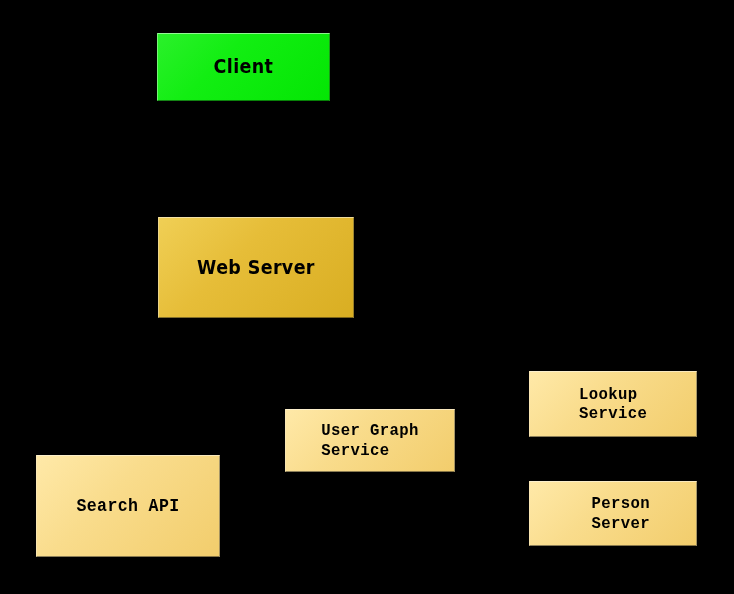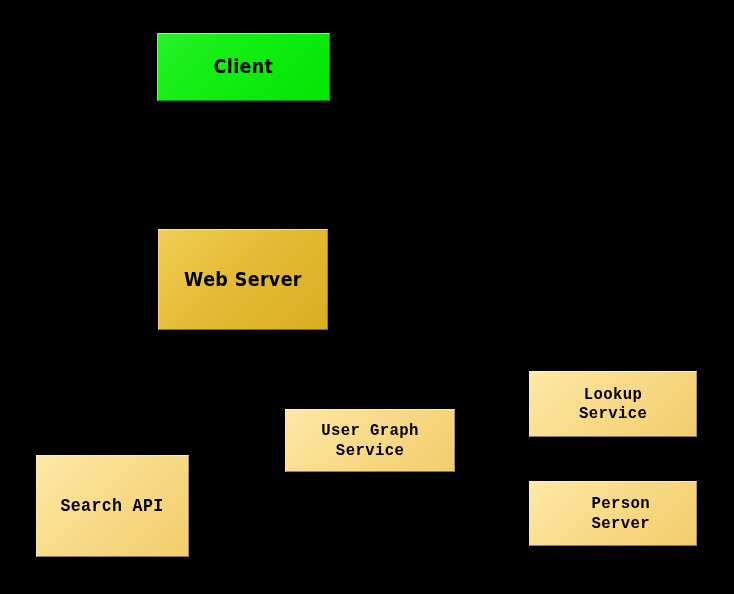--- a/index.html
+++ b/index.html
@@ -14,21 +14,20 @@
     height: 594px;
     background: #000000;
     overflow: hidden;
     font-family: "DejaVu Sans", sans-serif;
   }
   .node {
     position: absolute;
     display: flex;
     align-items: center;
     justify-content: center;
-    text-align: center;
     box-sizing: border-box;
     color: #000000;
     font-weight: bold;
     letter-spacing: 0.4px;
     line-height: 1.12;
     border-top: 1px solid rgba(255,255,255,0.55);
     border-left: 1px solid rgba(255,255,255,0.45);
     border-right: 1px solid rgba(0,0,0,0.35);
     border-bottom: 1px solid rgba(0,0,0,0.45);
     box-shadow: 3px 4px 5px rgba(0,0,0,0.85);
@@ -47,24 +46,24 @@
   .node.gold-dark {
     background: linear-gradient(135deg, #f0cf55 0%, #e6bd38 40%, #d9ae22 100%);
   }
   .node.gold-light {
     background: linear-gradient(135deg, #ffe9a8 0%, #f9dc8c 40%, #f2cd6c 100%);
     font-family: Liberation Mono, monospace;
   }
 
   
   #node-client        { left:157px; top: 33px; width:173px; height: 68px; font-size:19px; }
-  #node-web-server    { left:158px; top:229px; width:170px; height:101px; font-size:19px; }
+  #node-web-server    { left:158px; top:217px; width:196px; height:101px; font-size:19px; }
   #node-lookup        { left:529px; top:371px; width:168px; height: 66px; font-size:17px; }
   #node-user-graph    { left:285px; top:409px; width:170px; height: 63px; font-size:17px; }
-  #node-search-api    { left: 36px; top:455px; width:153px; height:102px; font-size:18px; }
+  #node-search-api    { left: 36px; top:455px; width:184px; height:102px; font-size:18px; }
   #node-person-server { left:529px; top:481px; width:168px; height: 65px; font-size:17px;padding-left:16px; }
 </style>
 </head>
 <body>
 
 <div id="canvas">
 
   <div class="node green" id="node-client">
     <span class="label">Client</span>
   </div>

